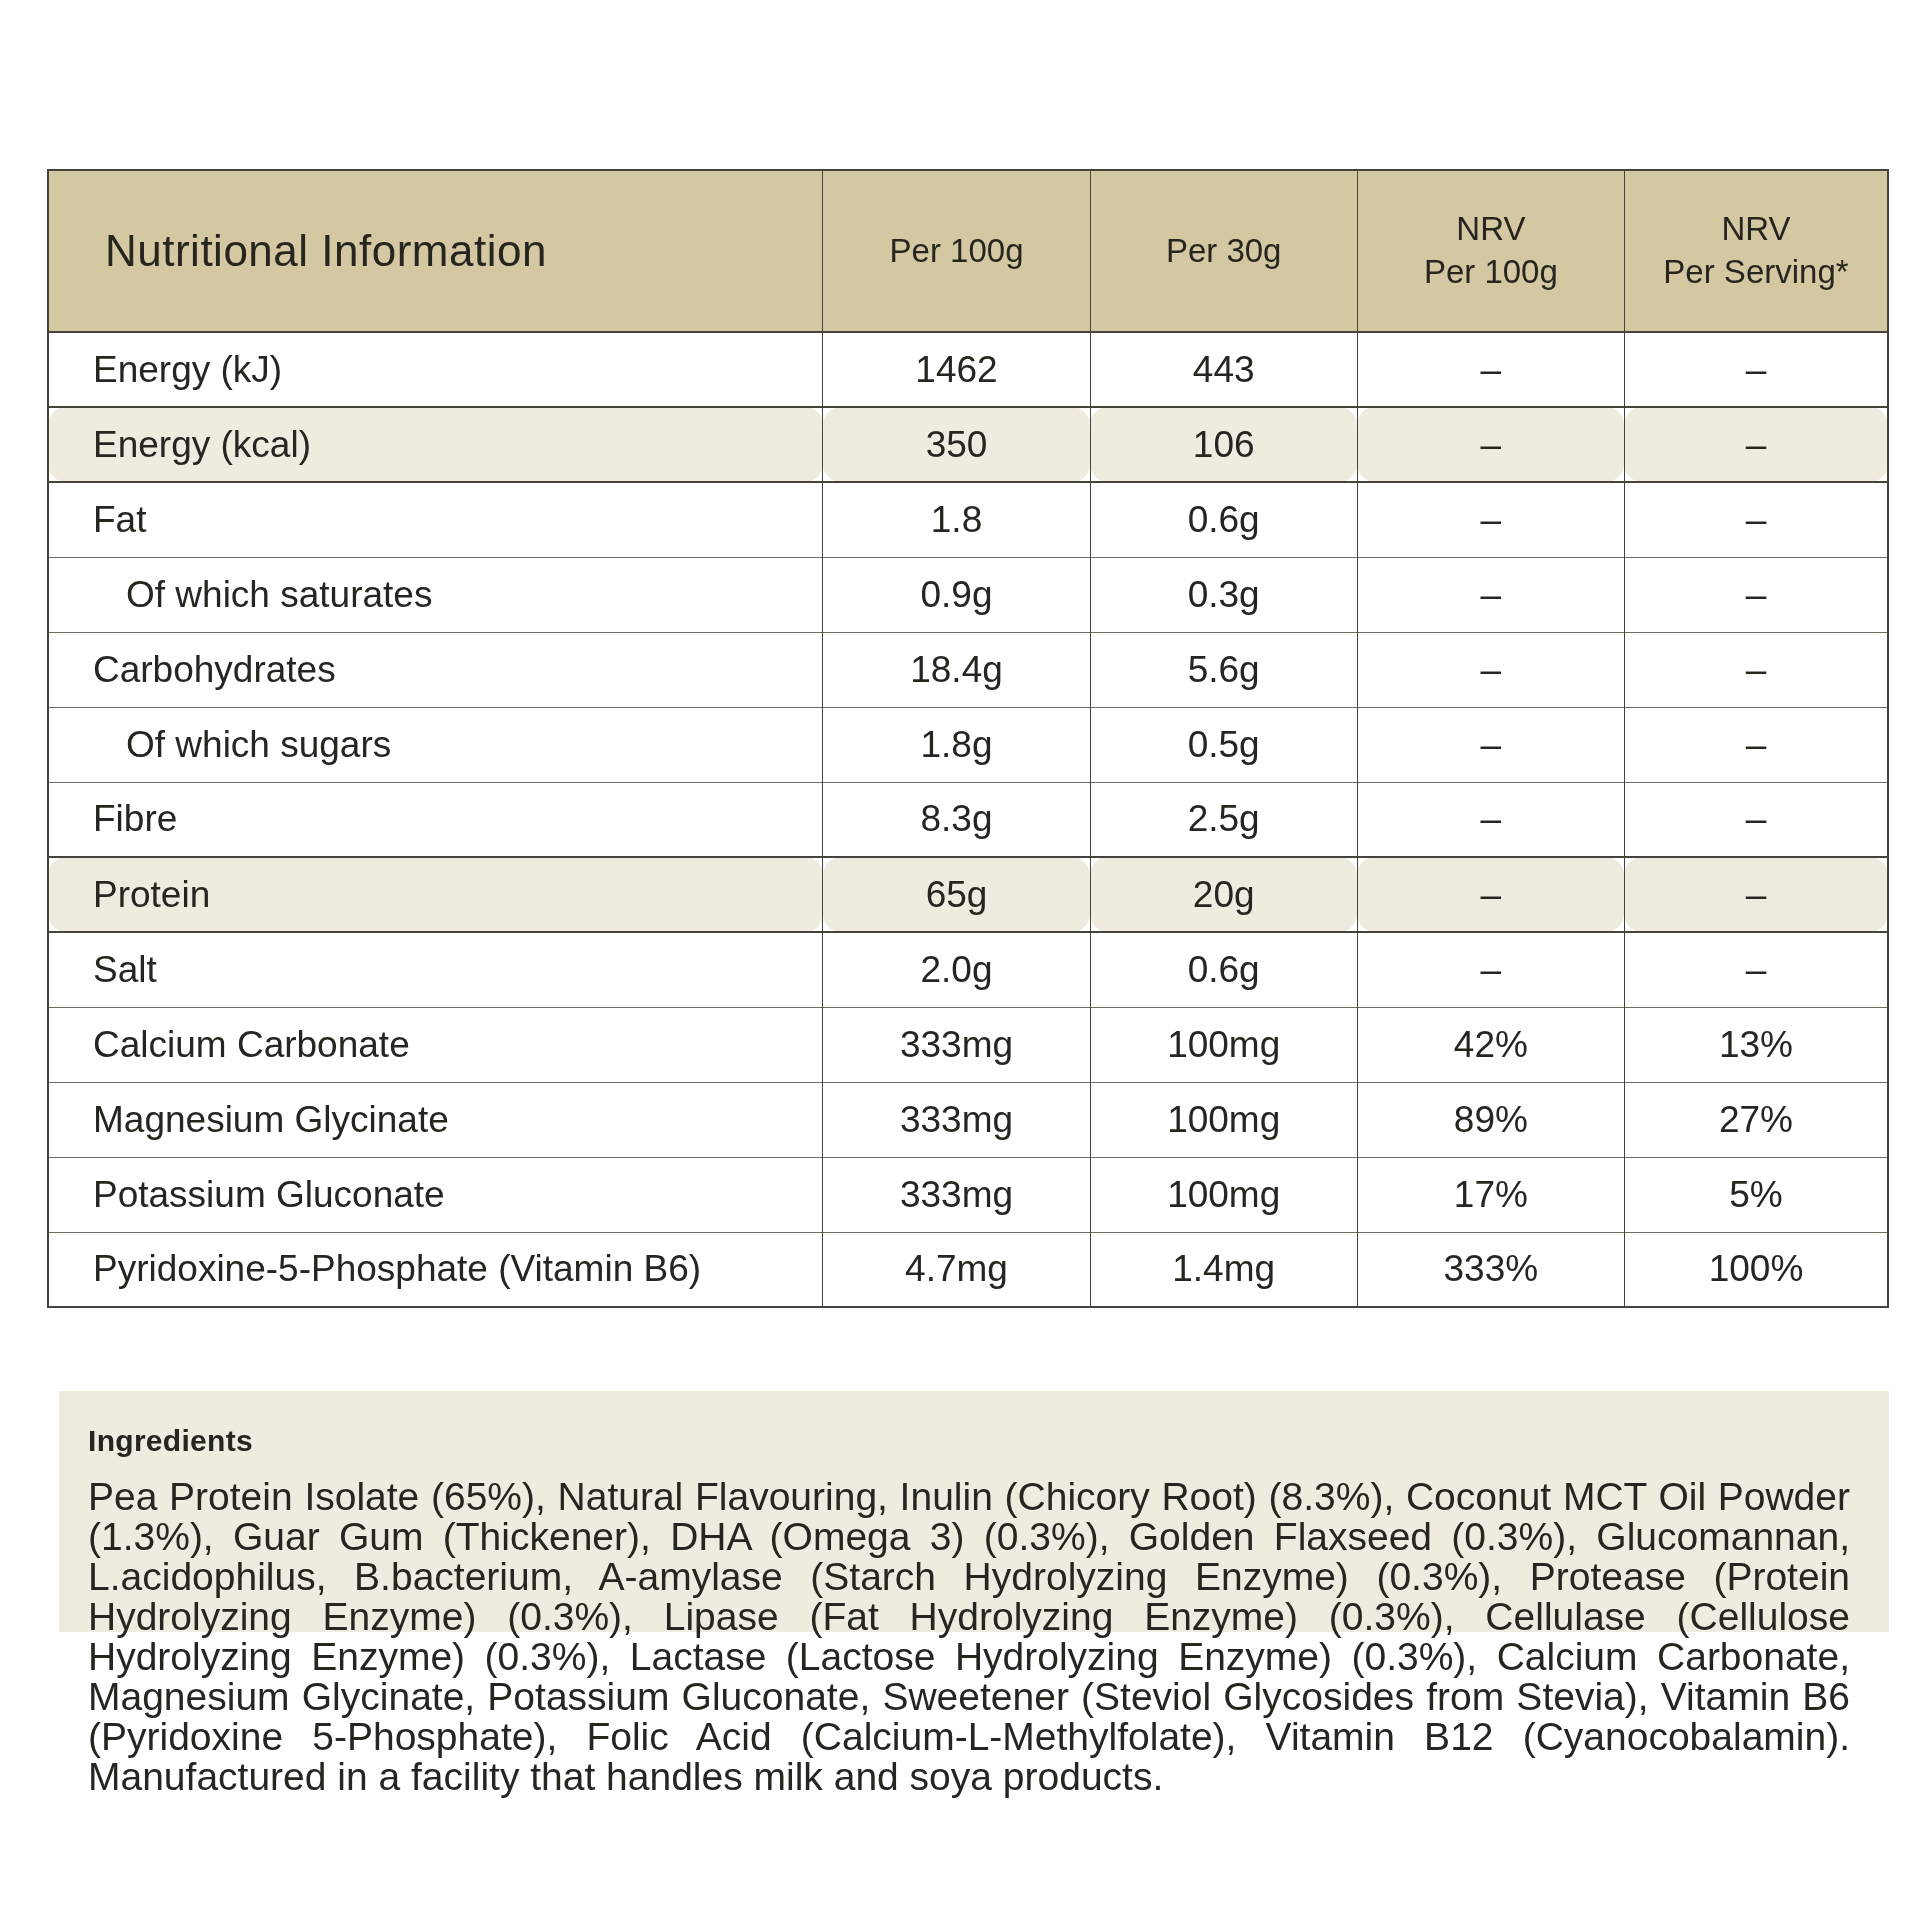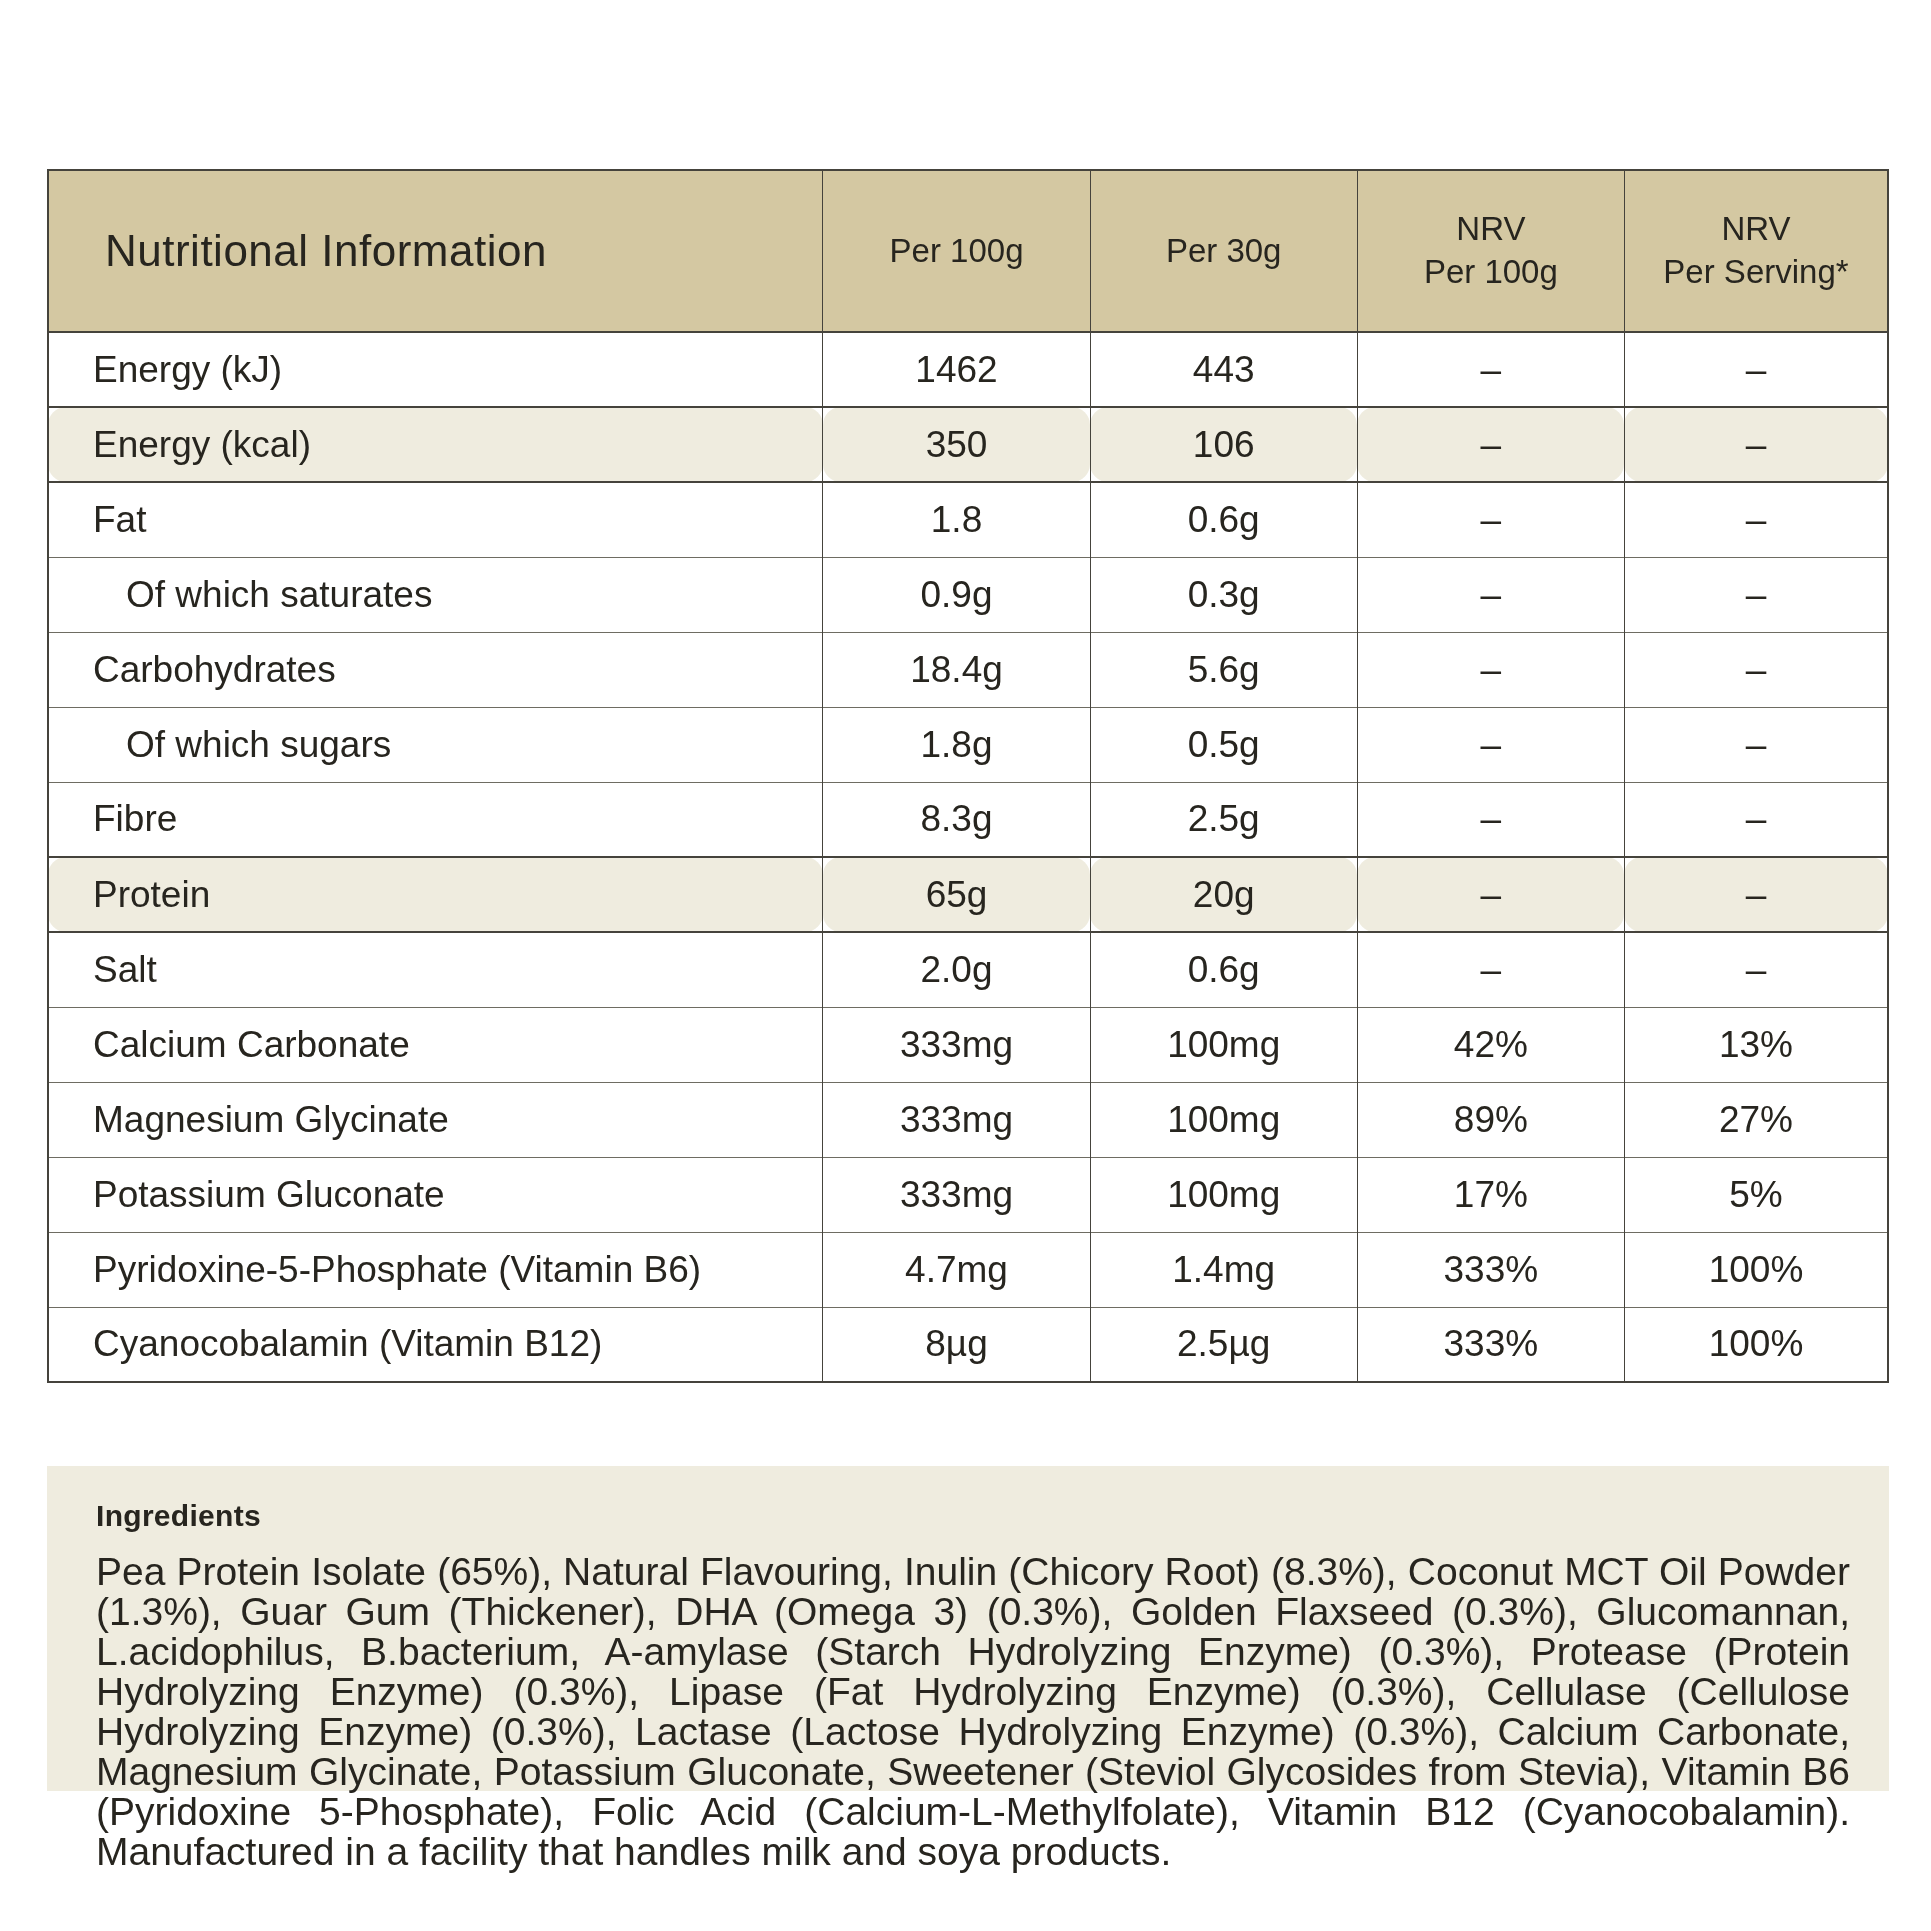--- a/index.html
+++ b/index.html
@@ -76,23 +76,24 @@
   tbody tr td { border-top: 1.9px solid var(--border-mid); }
   tbody tr:first-child td { border-top: none; }
   tbody tr.highlight td {
     background: var(--highlight-bg);
     border-top: 2.9px solid var(--border-dark);
     border-bottom: 2.9px solid var(--border-dark);
     border-radius: 18px;
   }
   .ingredients {
     margin-top: 83px;
-    height: 325px;
+    height: 241px;
     background: var(--ingredients-bg);
-    padding: 33px 39px 0 49px;
+    padding: 33px 39px 0 29px;
+    margin-left: 12px;
   }
   .ingredients h2 {
     margin: 0 0 19.3px 0;
     font-size: 30px;
     font-weight: bold;
     letter-spacing: 0.3px;
   }
   .ingredients p {
     margin: 0;
     font-size: 39px;
@@ -220,27 +221,20 @@
             <td class="value">17%</td>
             <td class="value">5%</td>
           </tr>
           <tr>
             <td class="label">Pyridoxine-5-Phosphate (Vitamin B6)</td>
             <td class="value">4.7mg</td>
             <td class="value">1.4mg</td>
             <td class="value">333%</td>
             <td class="value">100%</td>
           </tr>
-          <tr>
-            <td class="label">Cyanocobalamin (Vitamin B12)</td>
-            <td class="value">8µg</td>
-            <td class="value">2.5µg</td>
-            <td class="value">333%</td>
-            <td class="value">100%</td>
-          </tr>
         </tbody>
     </table>
 
     <section class="ingredients">
       <h2>Ingredients</h2>
       <p>Pea Protein Isolate (65%), Natural Flavouring, Inulin (Chicory Root) (8.3%), Coconut MCT Oil Powder (1.3%), Guar Gum (Thickener), DHA (Omega 3) (0.3%), Golden Flaxseed (0.3%), Glucomannan, L.acidophilus, B.bacterium, A-amylase (Starch Hydrolyzing Enzyme) (0.3%), Protease (Protein Hydrolyzing Enzyme) (0.3%), Lipase (Fat Hydrolyzing Enzyme) (0.3%), Cellulase (Cellulose Hydrolyzing Enzyme) (0.3%), Lactase (Lactose Hydrolyzing Enzyme) (0.3%), Calcium Carbonate, Magnesium Glycinate, Potassium Gluconate, Sweetener (Steviol Glycosides from Stevia), Vitamin B6 (Pyridoxine 5-Phosphate), Folic Acid (Calcium-L-Methylfolate), Vitamin B12 (Cyanocobalamin). Manufactured in a facility that handles milk and soya products.</p>
     </section>
 
   </div>
 </div>

